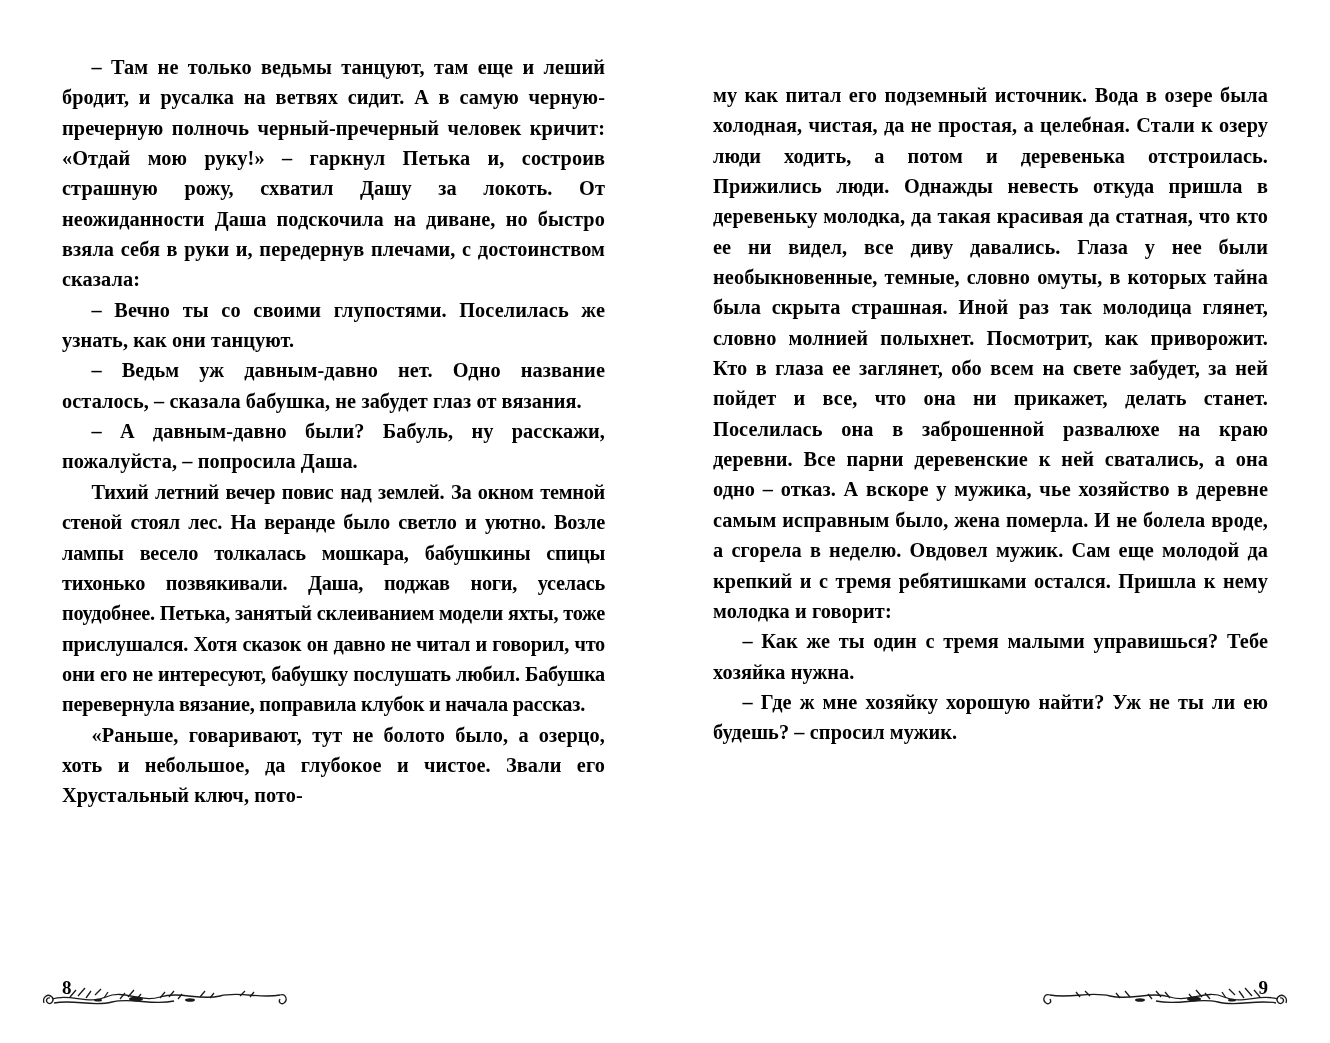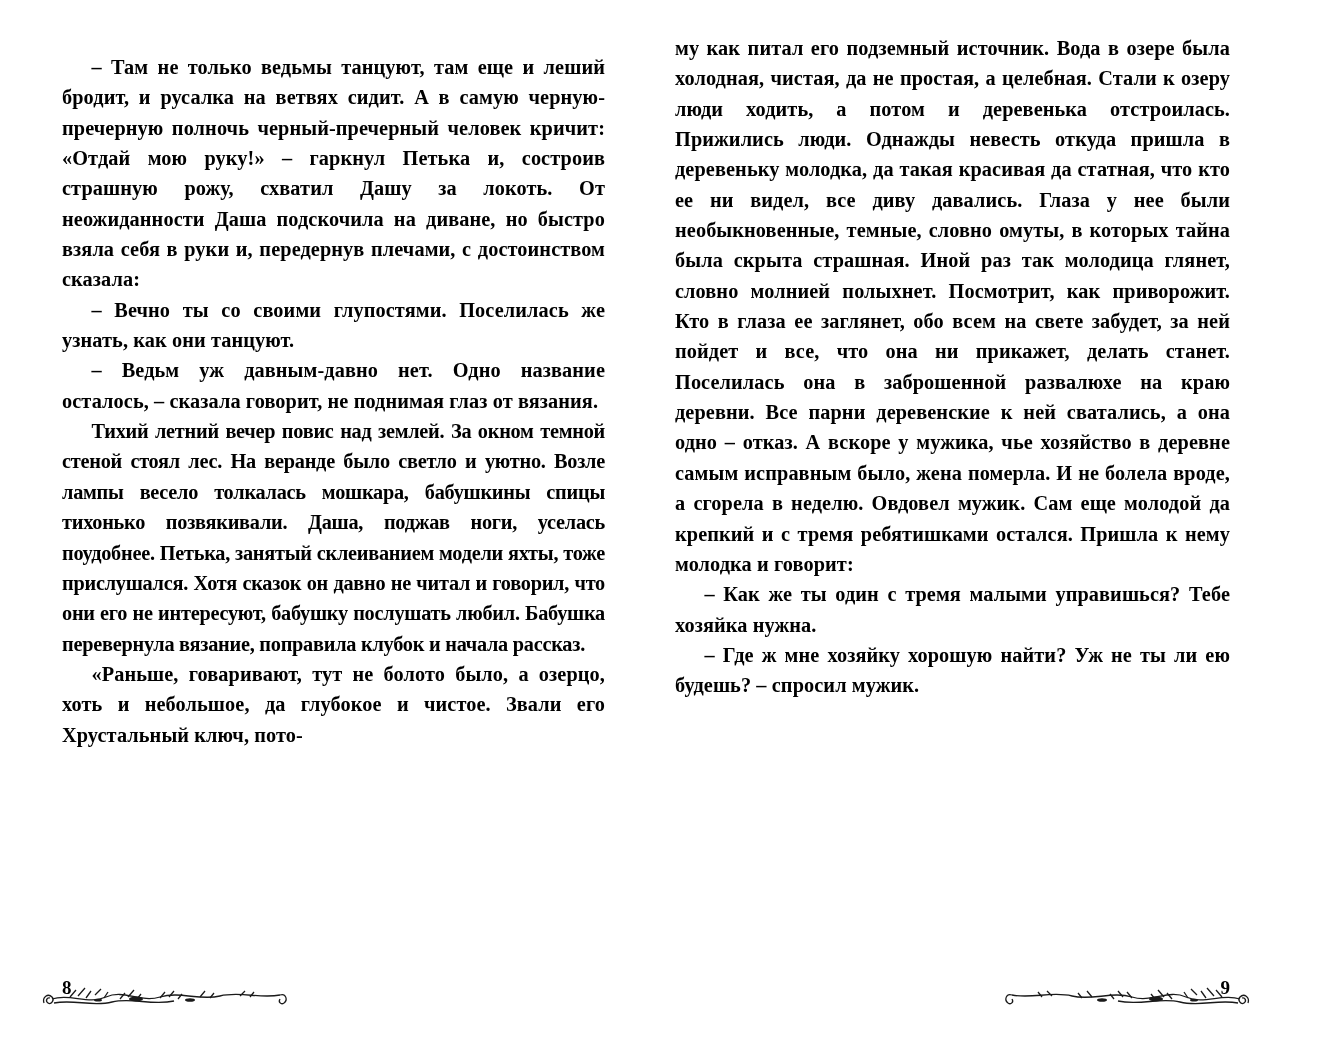--- a/index.html
+++ b/index.html
@@ -25,23 +25,23 @@
     top: 0;
     height: 1043px;
     box-sizing: border-box;
   }
   .page-left {
     left: 0;
     width: 665px;
     padding: 52px 60px 16px 62px;
   }
   .page-right {
-    left: 627px;
+    left: 665px;
     width: 665px;
-    padding: 33px 62px 0 48px;
+    padding: 80px 62px 0 48px;
   }
   .col {
     width: 100%;
   }
   p {
     margin: 0;
     font-size: 20.3px;
     line-height: 1.495;
     text-align: justify;
     text-justify: inter-word;
@@ -92,21 +92,22 @@
 </style>
 </head>
 <body>
 
 <div class="spread">
 
   <div class="page page-left">
     <div class="col">
       <p>– Там не только ведьмы танцуют, там еще и леший бродит, и русалка на ветвях сидит. А в самую черную-пречерную полночь черный-пречерный человек кричит: «Отдай мою руку!» – гаркнул Петька и, состроив страшную рожу, схватил Дашу за локоть. От неожиданности Даша подскочила на диване, но быстро взяла себя в руки и, передернув плечами, с достоинством сказала:</p>
       <p>– Вечно ты со своими глупостями. Поселилась же  узнать, как они танцуют.</p>
-      <p>– Ведьм уж давным-давно нет. Одно название осталось, – сказала говорит, не поднимая глаз от вязания.</p>
+      <p>– Ведьм уж давным-давно нет. Одно название осталось, – сказала бабушка, не забудет глаз от вязания.</p>
+      <p>– А давным-давно были? Бабуль, ну расскажи, пожалуйста, – попросила Даша.</p>
       <p class="tight">Тихий летний вечер повис над землей. За окном  темной стеной стоял лес. На веранде было светло и уютно. Возле лампы весело толкалась мошкара, бабушкины спицы тихонько позвякивали. Даша, поджав ноги, уселась поудобнее. Петька, занятый склеиванием модели яхты, тоже прислушался. Хотя сказок он давно не читал и говорил, что они его не интересуют, бабушку послушать любил. Бабушка перевернула вязание, поправила клубок и начала рассказ.</p>
       <p>«Раньше, говаривают, тут не болото было, а озерцо, хоть и небольшое, да глубокое и чистое. Звали его Хрустальный ключ, пото-</p>
     </div>
 
     <div class="folio folio-left">8</div>
 
     <div class="ornament orn-left">
       <svg viewBox="0 0 250 42" xmlns="http://www.w3.org/2000/svg">
         <g fill="none" stroke="#1a1a1a" stroke-width="1.3">
           <path d="M4 30 C2 24, 8 20, 12 24 C15 27, 11 32, 8 30 C5 28, 7 24, 10 25"></path>

